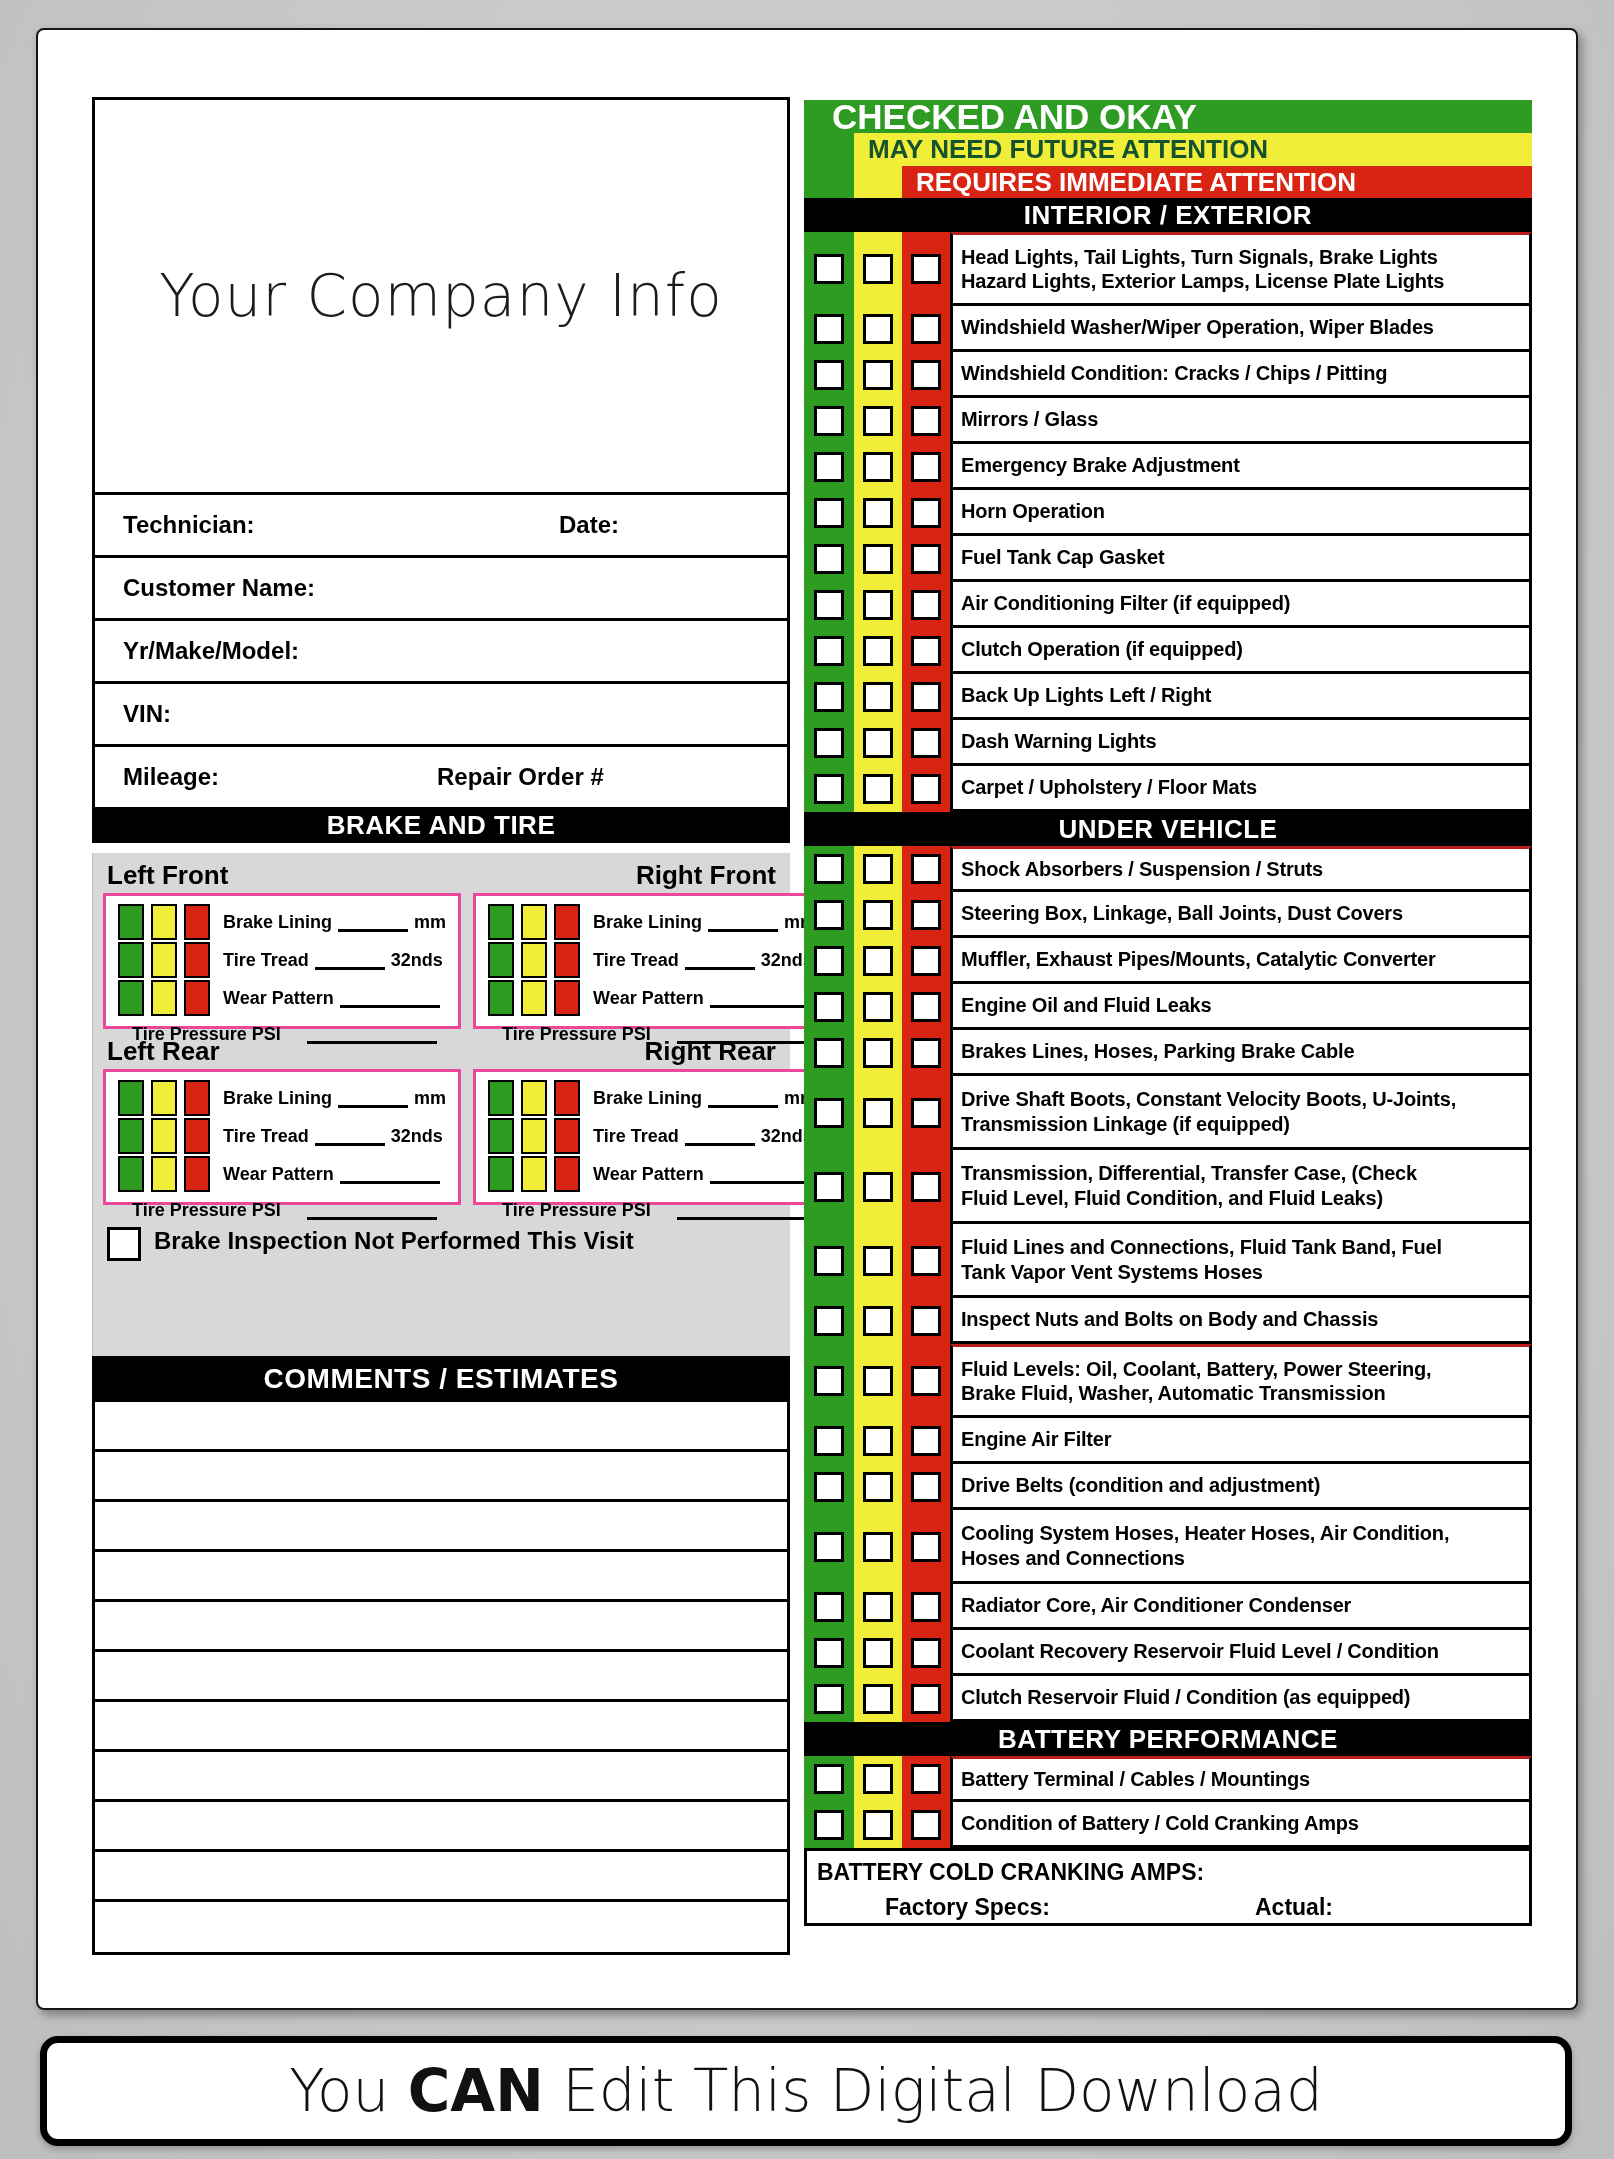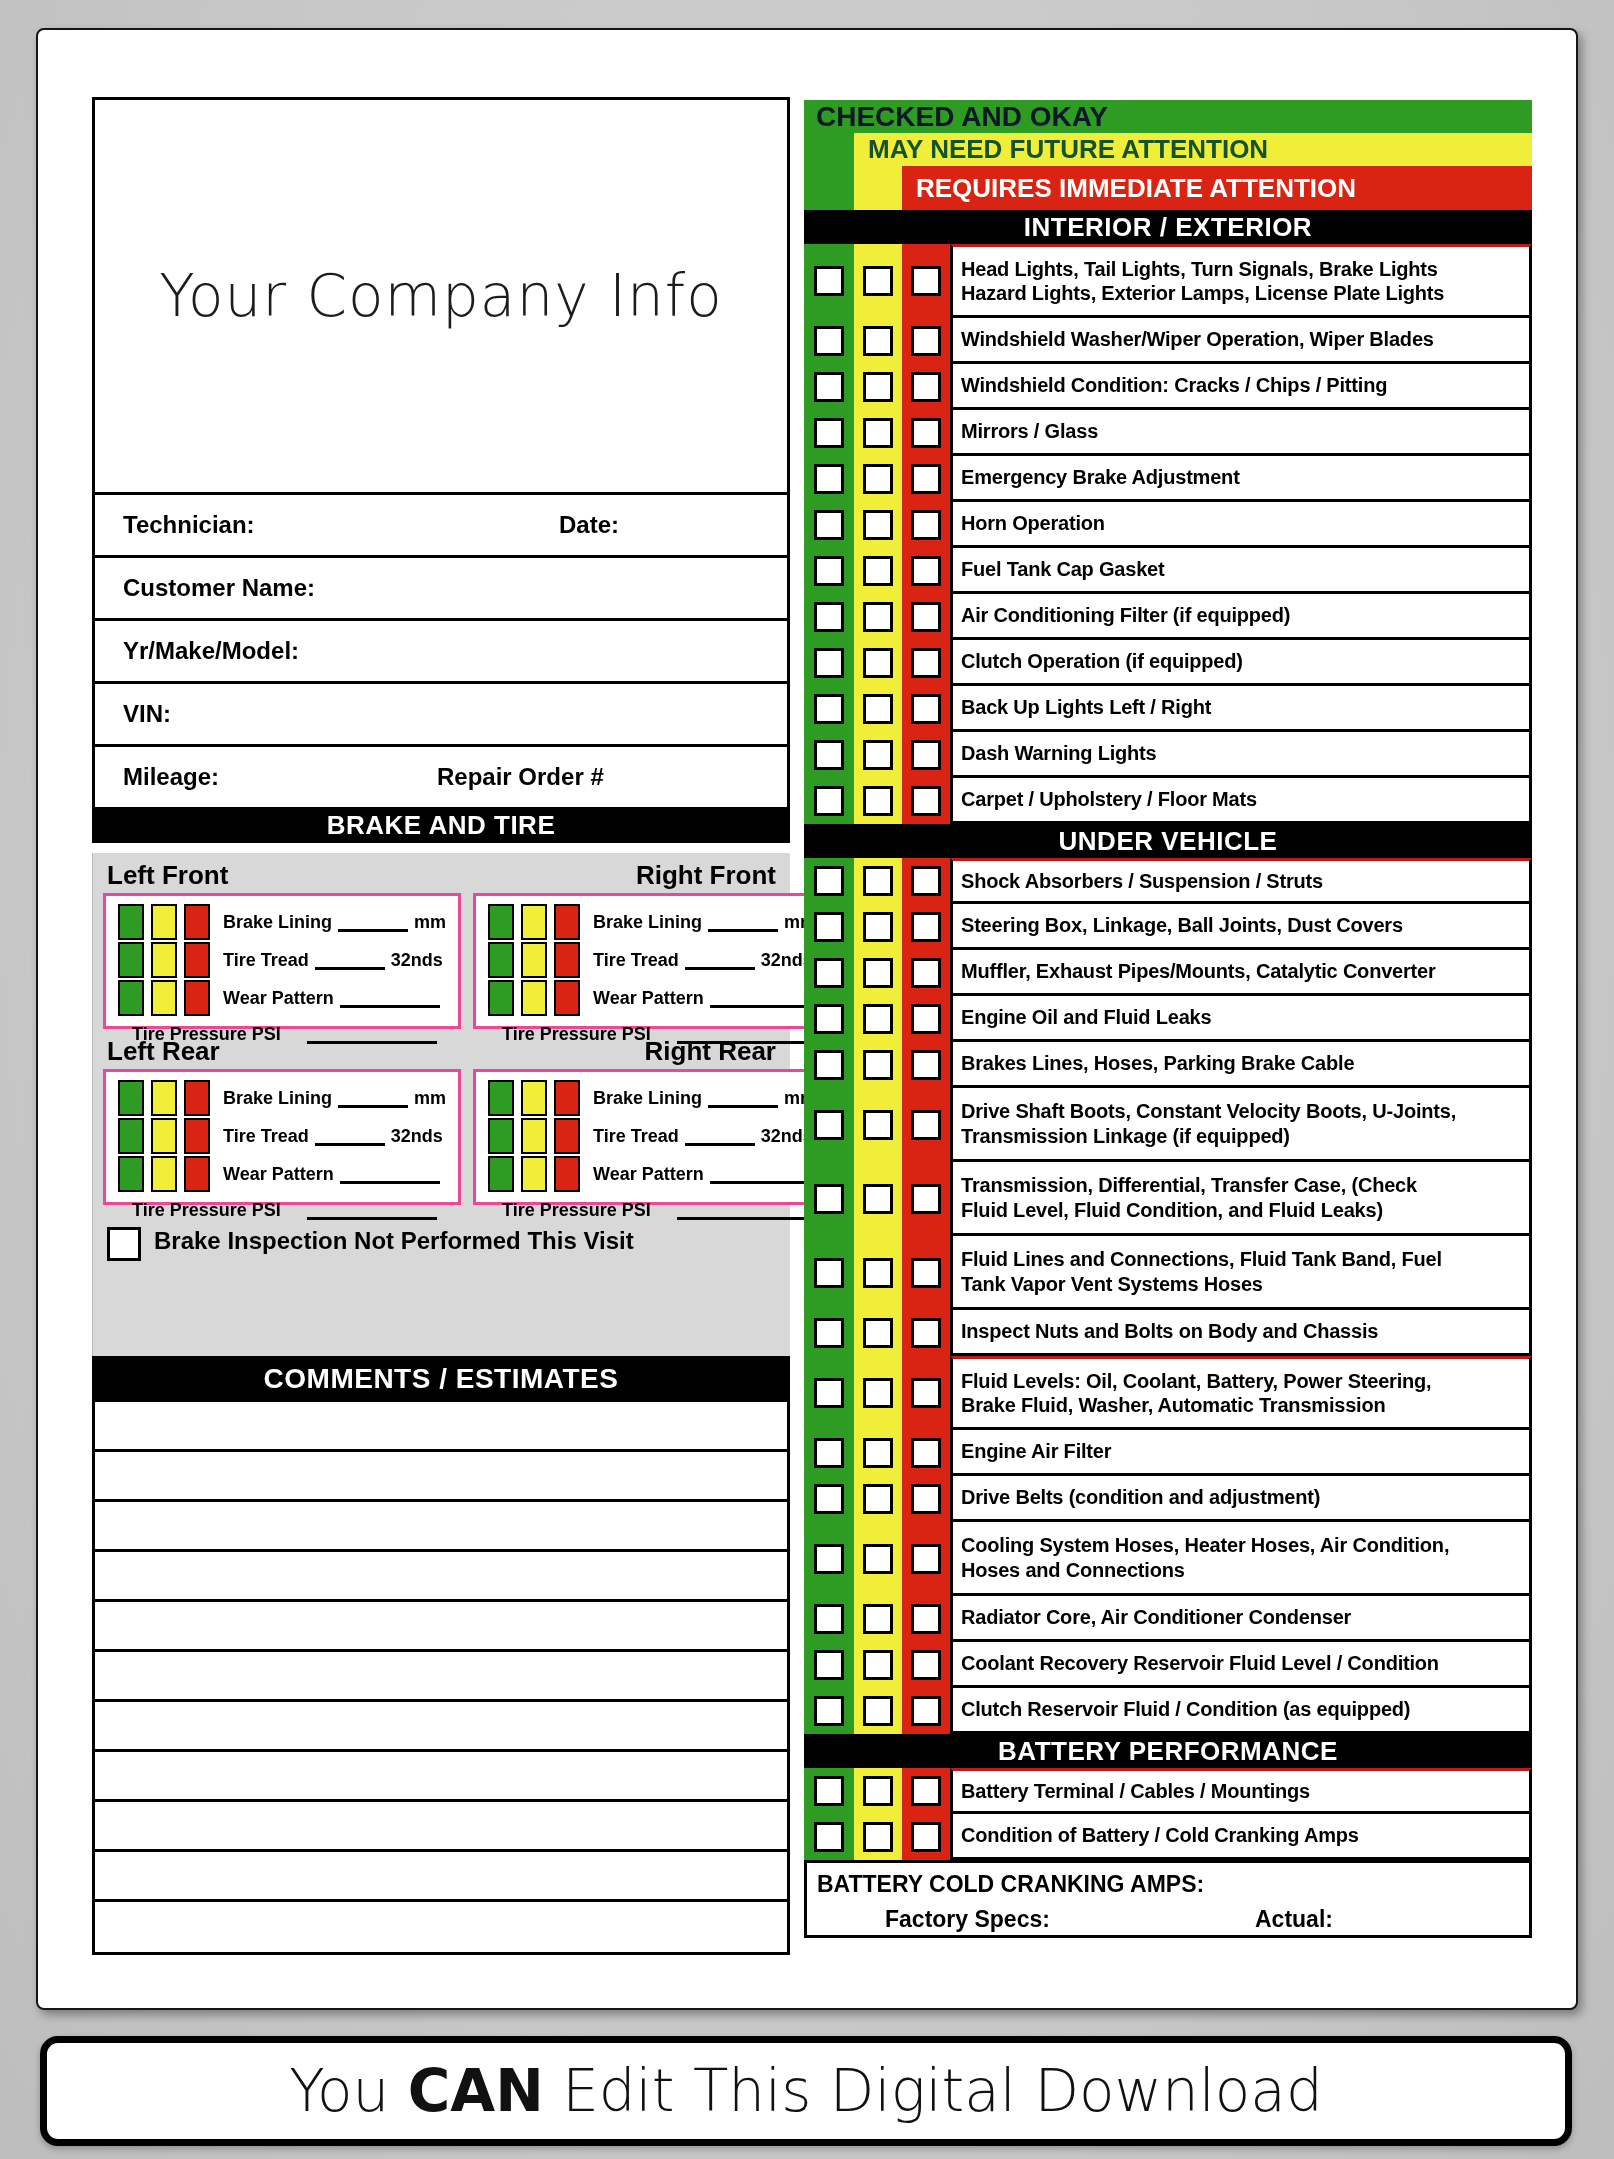--- a/index.html
+++ b/index.html
@@ -59,22 +59,22 @@
   .brake-np{display:flex; gap:13px; margin-top:22px; padding-left:14px;}
   .np-cb{width:34px; height:34px; background:#fff; border:3px solid #000; flex:0 0 auto;}
   .np-label{font-weight:bold; font-size:24px;}
   .comments-bar{height:46px; font-size:28px;}
   .comments-box{border:3px solid #000; border-top:none; background:#fff;}
   .comment-line{height:50px; border-bottom:3px solid #000; background:#fff;}
   .comment-line:last-child{border-bottom:none;}
 
   
   .right-col{position:absolute; left:766px; top:70px; width:728px; display:flex; flex-direction:column;}
-  .legend-green{height:33px; background:var(--green); color:#0f172a; font-weight:bold; font-size:28px;
-    display:flex; align-items:center; padding-left:12px;}
+  .legend-green{height:33px; background:var(--green); color:#ffffff; font-weight:bold; font-size:35px;
+    display:flex; align-items:center; padding-left:28px;}
   .legend-row{display:flex; height:33px;}
   .stripe-g{width:50px; background:var(--green); flex:0 0 auto; display:flex; align-items:center; justify-content:center;}
   .stripe-y{width:48px; background:var(--yellow); flex:0 0 auto; display:flex; align-items:center; justify-content:center;}
   .stripe-r{width:48px; background:var(--red); flex:0 0 auto; display:flex; align-items:center; justify-content:center;}
   .legend-fill-y{flex:1; background:var(--yellow); color:#14532d; font-weight:bold; font-size:26px;
     display:flex; align-items:center; padding-left:14px;}
   .legend-fill-r{flex:1; background:var(--red); color:#fff; font-weight:bold; font-size:26px;
     display:flex; align-items:center; padding-left:14px;}
   .section-header{height:34px; font-size:26px;}
   .check-row{display:flex;}
@@ -285,21 +285,21 @@
         <div class="comment-line"></div>
       </div>
   </div>
 
   <div class="right-col">
     <div class="legend-green">CHECKED AND OKAY</div>
     <div class="legend-row">
       <div class="stripe-g"></div>
       <div class="legend-fill-y">MAY NEED FUTURE ATTENTION</div>
     </div>
-    <div class="legend-row" style="height:44px;">
+    <div class="legend-row" style="height:32px;">
       <div class="stripe-g"></div>
       <div class="stripe-y"></div>
       <div class="legend-fill-r">REQUIRES IMMEDIATE ATTENTION</div>
     </div>
 
     <div id="checklist">
         <div class="black-bar section-header">INTERIOR / EXTERIOR</div>
         <div class="check-row row-d first">
           <div class="stripe-g">
             <span class="cb"></span>

